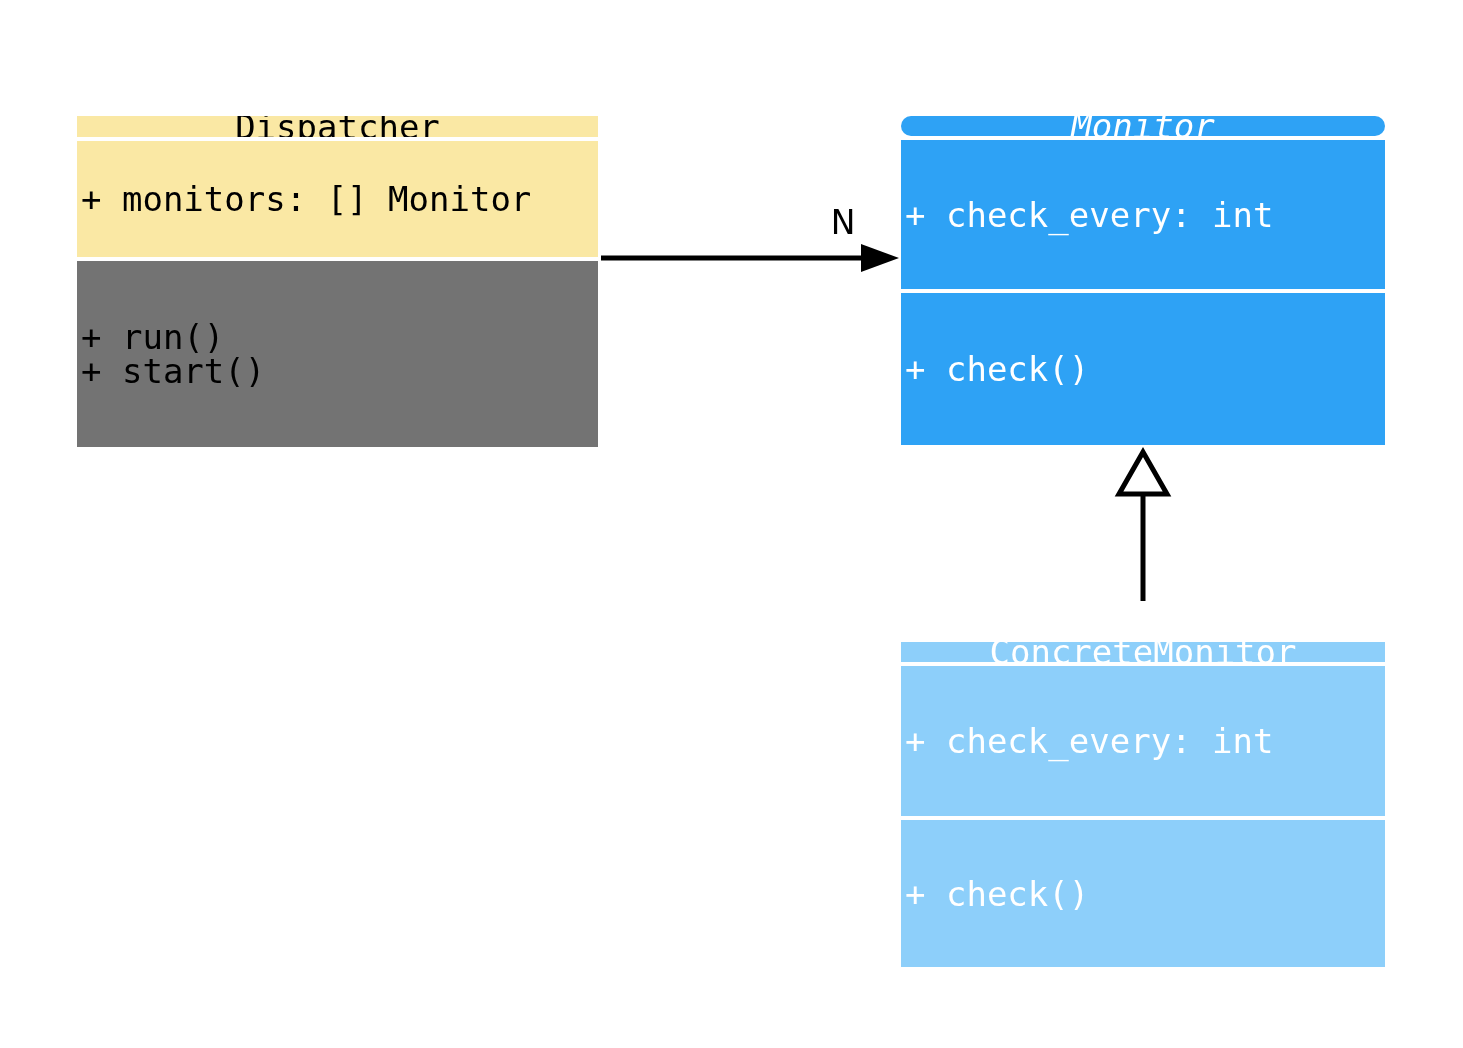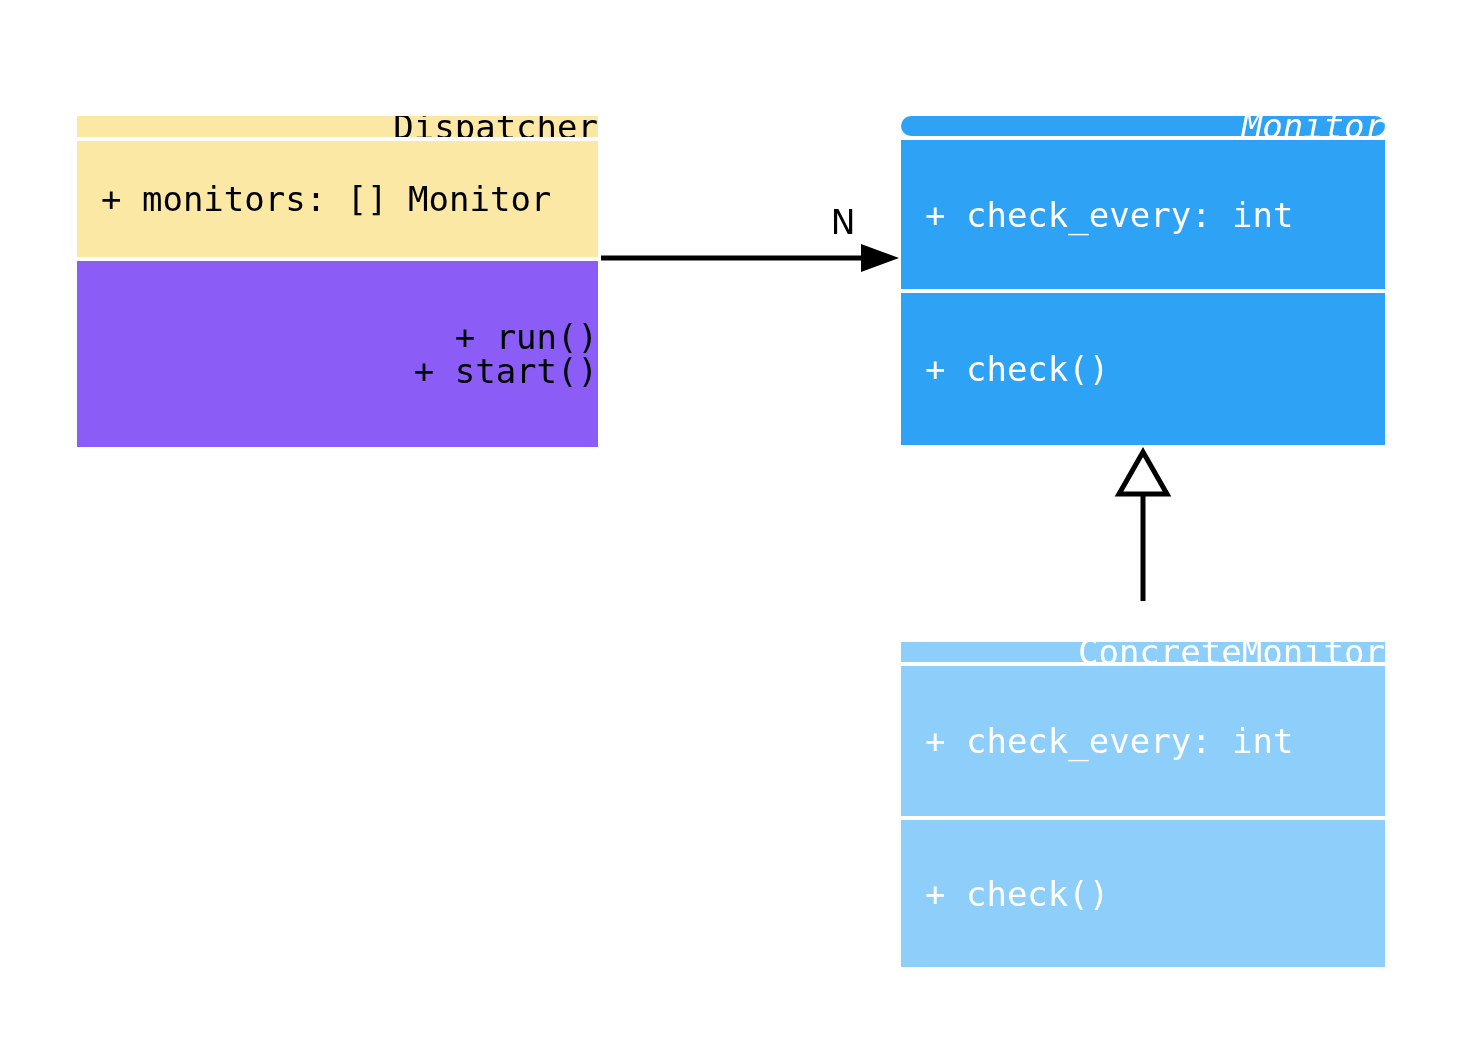--- a/index.html
+++ b/index.html
@@ -30,29 +30,29 @@
     background: #ffffff;
     font-size: 34px;
     line-height: 34px;
   }
   .uml-class .cell {
     overflow: hidden;
   }
   .uml-title {
     display: flex;
     align-items: center;
-    justify-content: flex-end;
+    justify-content: center;
     white-space: nowrap;
     margin-top: 39px;
   }
   .uml-section {
     display: flex;
     flex-direction: column;
     justify-content: center;
-    padding-left: 24px;
+    padding-left: 4px;
     white-space: nowrap;
   }
   .member-line {
     height: 34px;
   }
   .class-dispatcher {
     left: 77px;
     top: 77px;
     width: 521px;
     height: 370px;
@@ -97,21 +97,21 @@
 
 <div class="canvas">
 
   <div class="uml-class class-dispatcher">
     <div class="cell uml-title" style="background-color: rgb(250, 232, 164);">
       <span>Dispatcher</span>
     </div>
     <div class="cell uml-section" style="background-color: rgb(250, 232, 164);">
       <div class="member-line">+ monitors: [] Monitor</div>
     </div>
-    <div class="cell uml-section" style="background-color: #8b5cf6; align-items: flex-end;">
+    <div class="cell uml-section" style="background-color: #737373;">
       <div class="member-line">+ run()</div>
       <div class="member-line">+ start()</div>
     </div>
   </div>
 
   <div class="uml-class class-monitor">
     <div class="cell uml-title" style="background-color: rgb(46, 162, 245);">
       <span>Monitor</span>
     </div>
     <div class="cell uml-section" style="background-color: rgb(46, 162, 245);">

